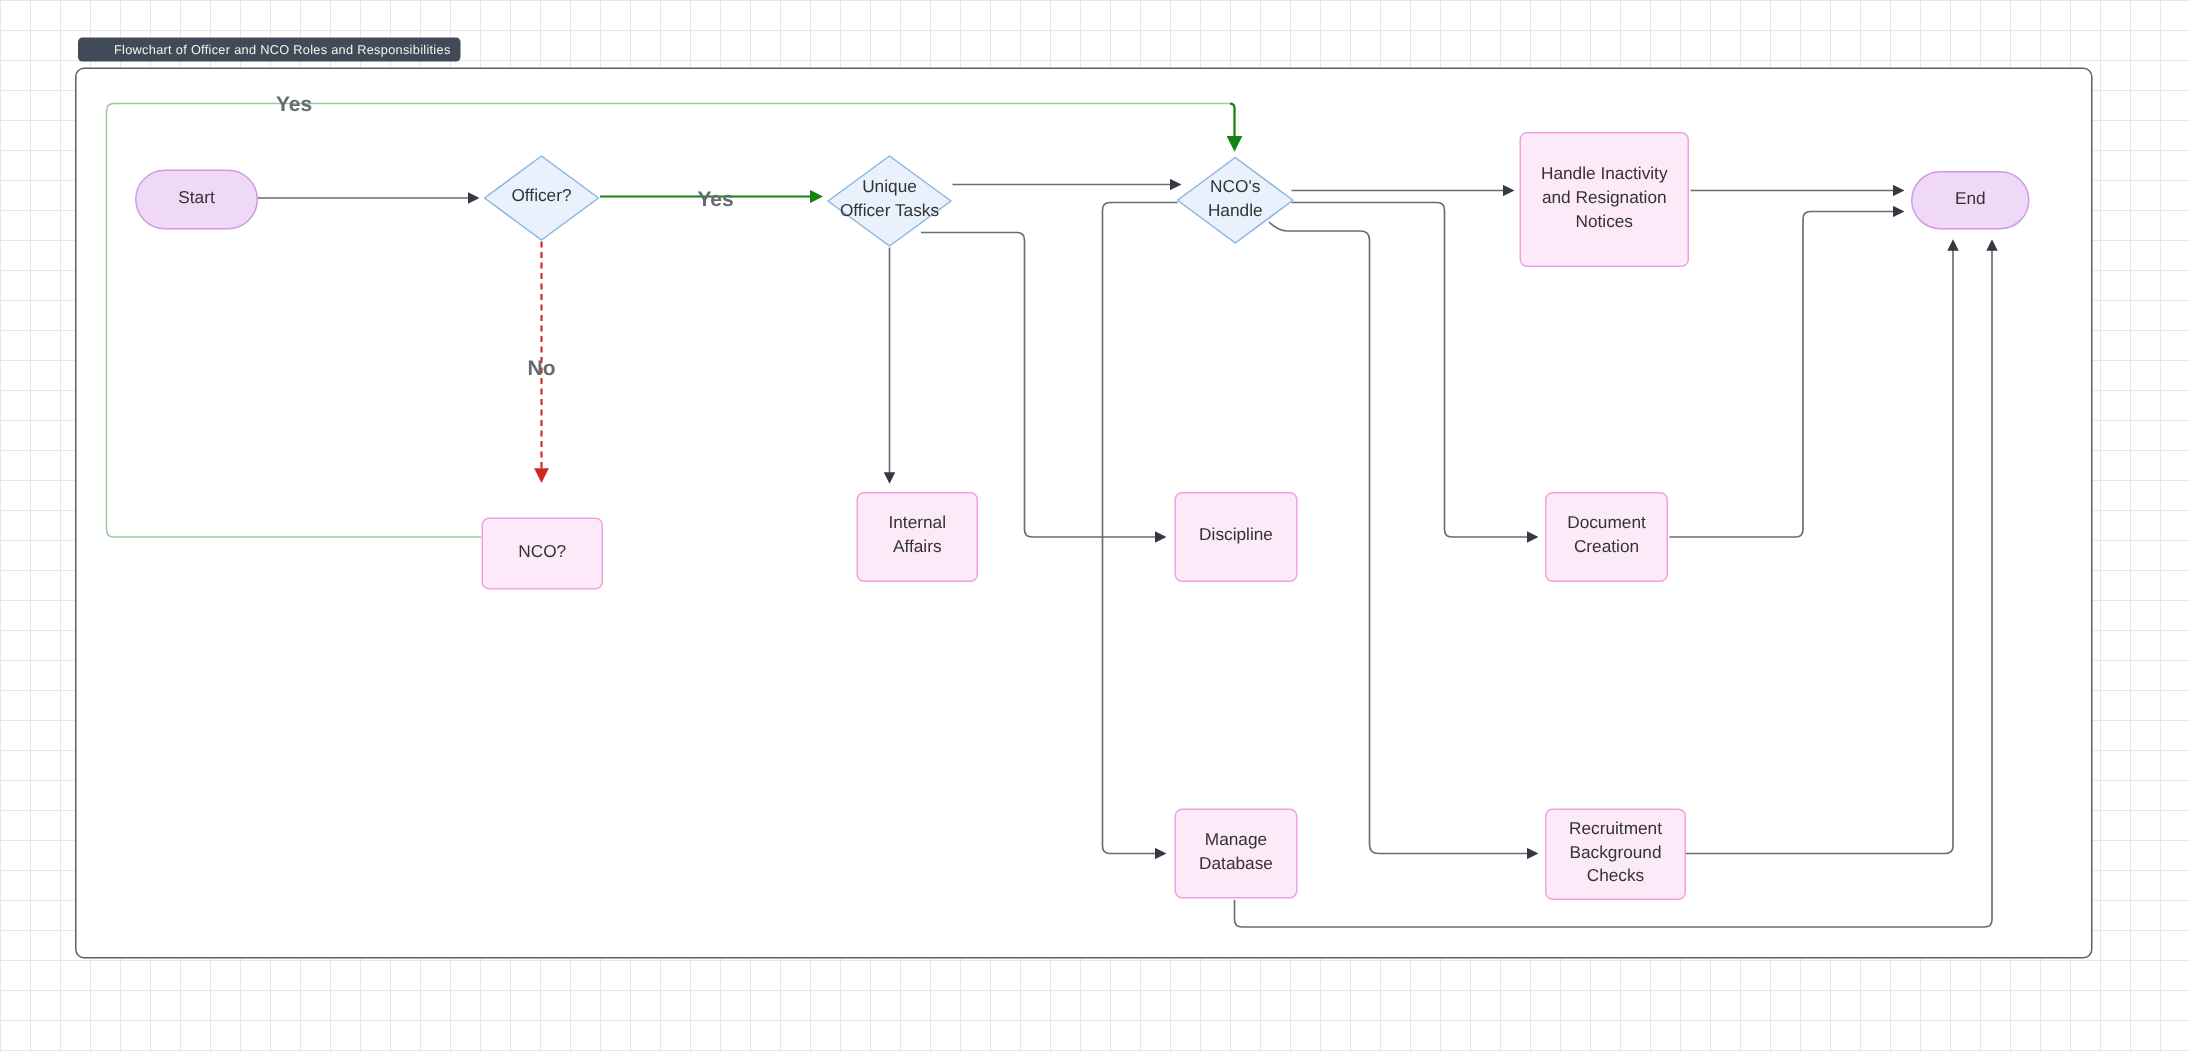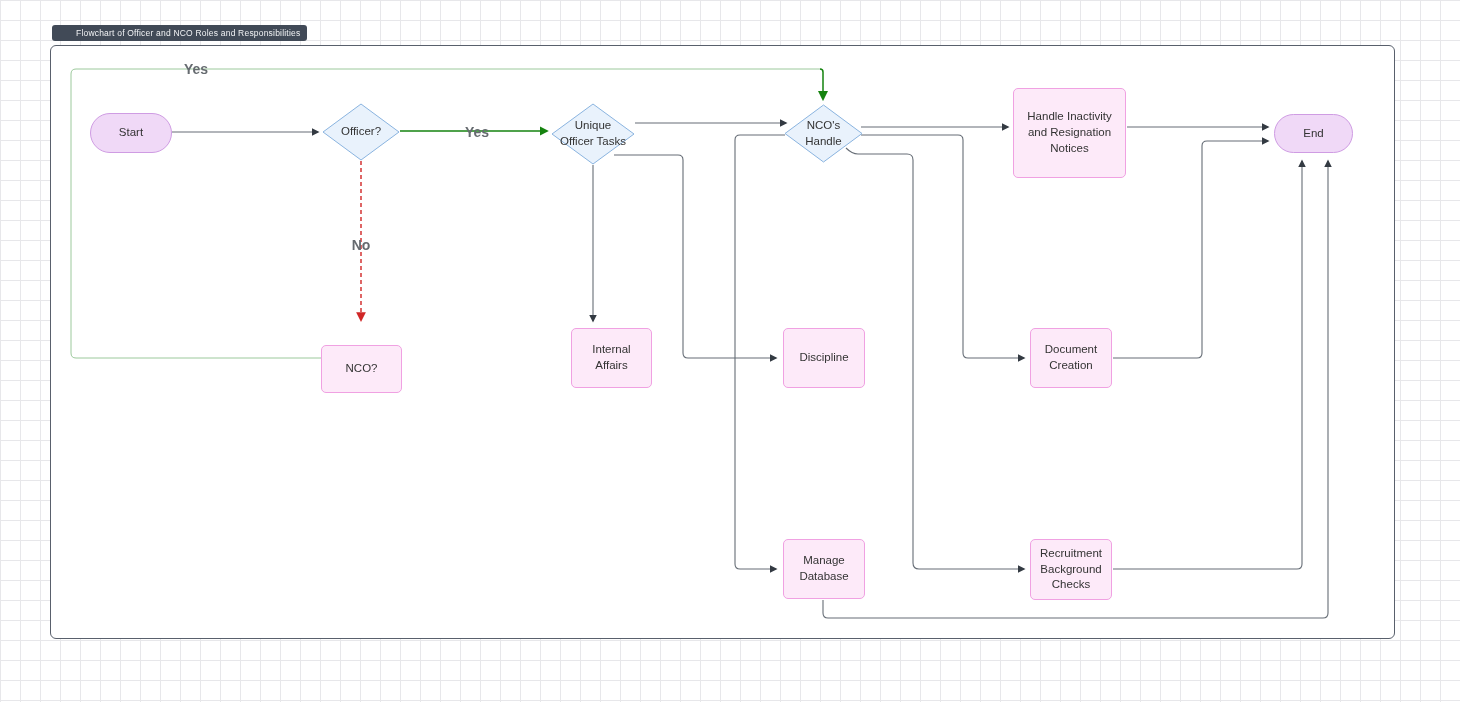--- a/index.html
+++ b/index.html
@@ -114,18 +114,18 @@
       <span class="node-label">Discipline</span>
     </div>
     <div class="node rect" style="left: 1030px; top: 328px; width: 82px; height: 60px; color: rgb(51, 51, 51); background: rgb(253, 234, 249); border: 1px solid rgb(240, 161, 226); border-radius: 5px;">
       <span class="node-label">Document
 Creation</span>
     </div>
     <div class="node rect" style="left: 783px; top: 539px; width: 82px; height: 60px; color: rgb(51, 51, 51); background: rgb(253, 234, 249); border: 1px solid rgb(240, 161, 226); border-radius: 5px;">
       <span class="node-label">Manage
 Database</span>
     </div>
-    <div class="node rect" style="left: 1030px; top: 539px; width: 82px; height: 61px; color: rgb(51, 51, 51); background: rgb(253, 234, 249); border: 1px solid rgb(240, 161, 226); border-radius: 5px;">
+    <div class="node rect" style="left: 1030px; top: 539px; width: 94px; height: 61px; color: rgb(51, 51, 51); background: rgb(253, 234, 249); border: 1px solid rgb(240, 161, 226); border-radius: 5px;">
       <span class="node-label">Recruitment
 Background
 Checks</span>
     </div>
   </div>
 
 </body></html>

